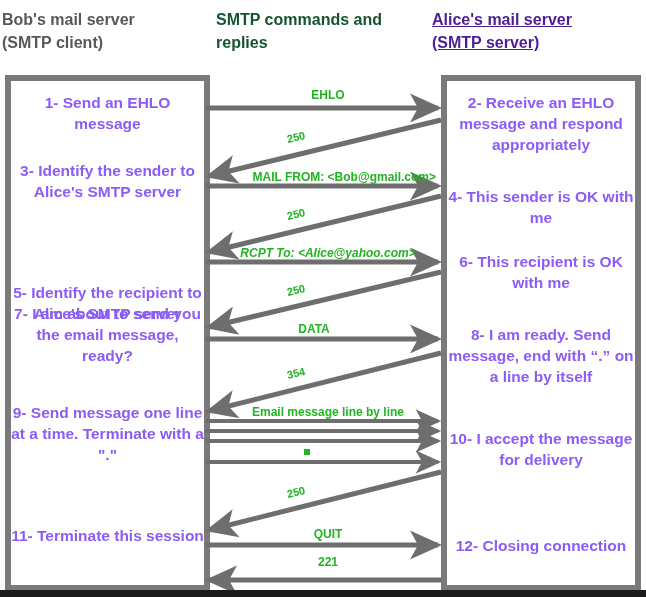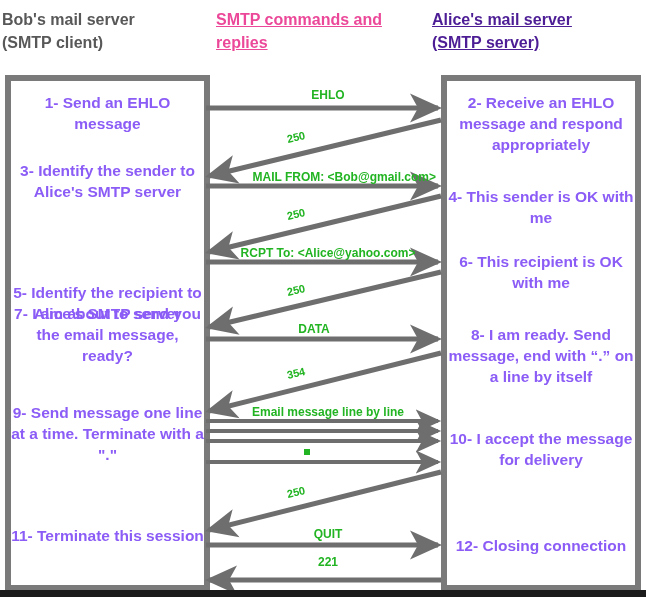--- a/index.html
+++ b/index.html
@@ -15,21 +15,21 @@
 
   
   .heading{
     position:absolute;
     text-align:left;
     font-weight:bold;
     font-size:16px;
     line-height:23px;
   }
   #head-left   {left:2px;  top:8px; width:212px; color:#585858;}
-  #head-middle {left:216px;top:8px; width:212px; color:#ec4899;text-decoration:underline;}
+  #head-middle {left:216px;top:8px; width:212px; color:#14532d;}
   #head-right  {left:432px;top:8px; width:212px; color:#4c1d95;text-decoration:underline;}
 
   
   .panel{
     position:absolute;
     background:#ffffff;
     border:6px solid #7a7a7a;
     box-sizing:border-box;
   }
   #panel-left  {left:5px;  top:75px; width:205px; height:516px;}
@@ -161,21 +161,21 @@
 
     <line class="wire" x1="206" y1="545" x2="438" y2="545" marker-end="url(#ahR)"></line>
 
     <line class="wire" x1="441" y1="580" x2="209" y2="580" marker-end="url(#ahL)"></line>
   </svg>
 
   <div class="arrow-label mid" style="left:214px; top:88px;  width:228px;">EHLO</div>
   <div class="arrow-label small" style="left:236px; top:131px; width:120px; transform:rotate(-13deg);">250</div>
   <div class="arrow-label mid" style="left:208px; top:170px; width:228px;text-align:right;">MAIL FROM: &lt;Bob@gmail.com&gt;</div>
   <div class="arrow-label small" style="left:236px; top:208px; width:120px; transform:rotate(-13deg);">250</div>
-  <div class="arrow-label mid" style="left:214px; top:246px; width:228px;">RCPT To: &lt;Alice@yahoo.com&gt;</div>
+  <div class="arrow-label mid" style="left:214px; top:246px; width:228px;font-style:italic;">RCPT To: &lt;Alice@yahoo.com&gt;</div>
   <div class="arrow-label small" style="left:236px; top:284px; width:120px; transform:rotate(-13deg);">250</div>
   <div class="arrow-label mid" style="left:200px; top:322px; width:228px;">DATA</div>
   <div class="arrow-label small" style="left:236px; top:367px; width:120px; transform:rotate(-13deg);">354</div>
   <div class="arrow-label mid" style="left:214px; top:405px; width:228px;">Email message line by line</div>
   <div class="arrow-label small" style="left:236px; top:486px; width:120px; transform:rotate(-13deg);">250</div>
   <div class="arrow-label mid" style="left:214px; top:527px; width:228px;">QUIT</div>
   <div class="arrow-label mid" style="left:214px; top:555px; width:228px;text-align:center;">221</div>
 
   <div class="greendot" style="left:303px; top:448px;"></div>
 

